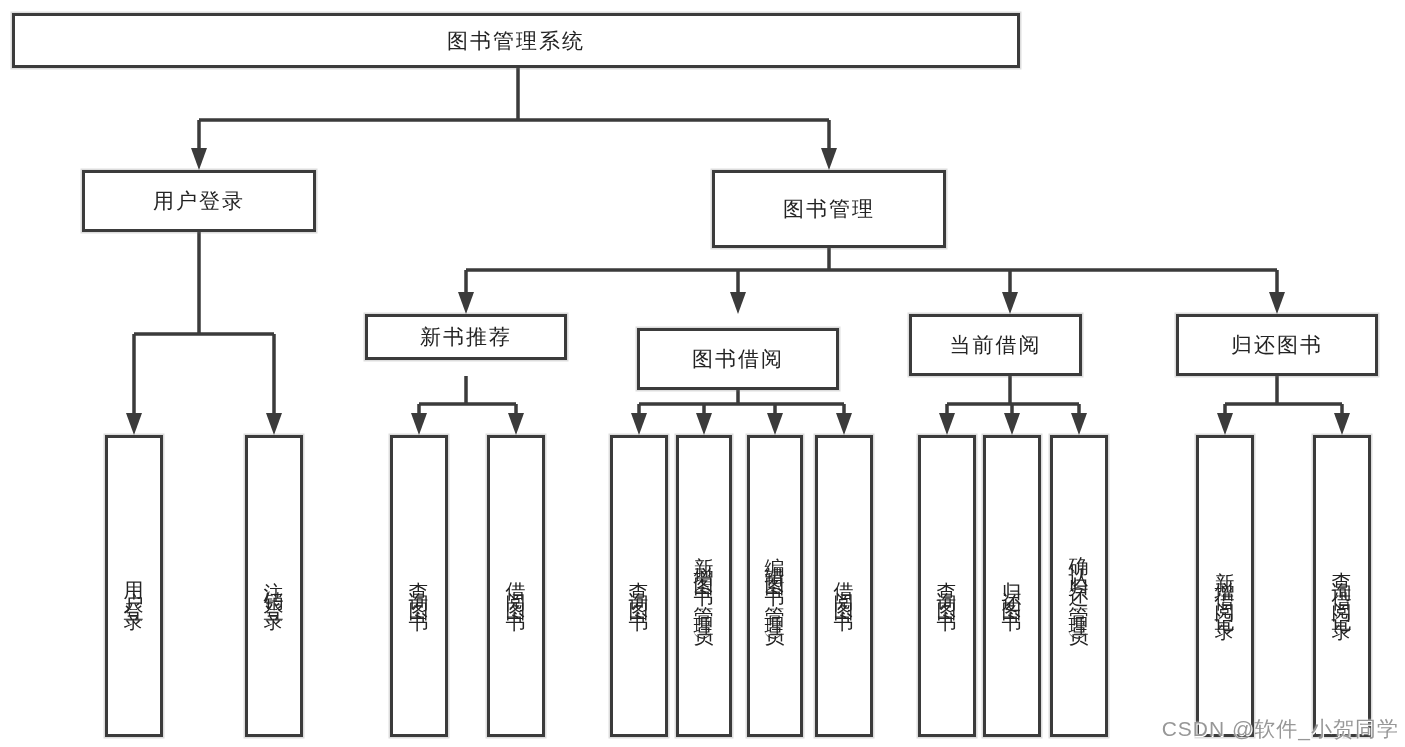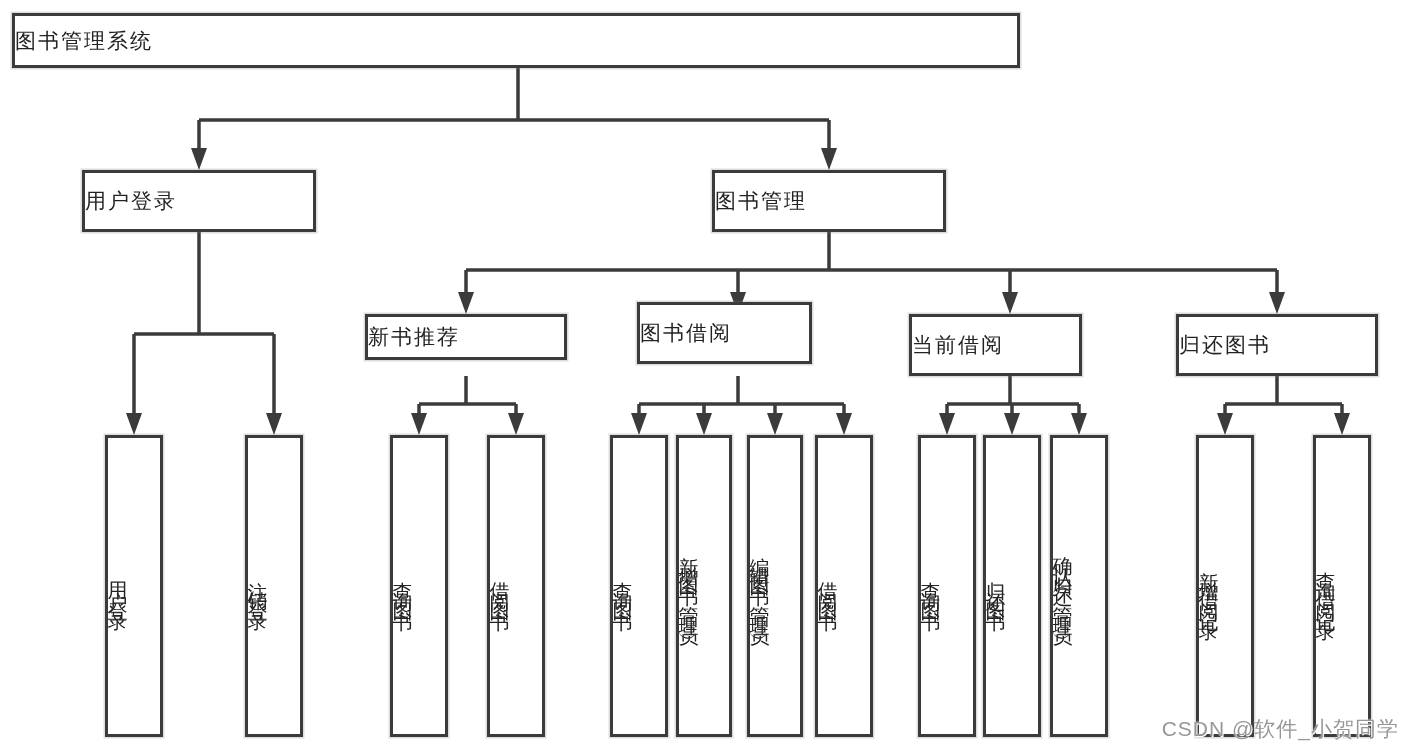--- a/index.html
+++ b/index.html
@@ -17,21 +17,21 @@
     overflow:hidden;
   }
   .wires{position:absolute;left:0;top:0;}
   .wires path{stroke:var(--line);stroke-width:3.5;fill:none;}
   .wires polygon{fill:var(--line);stroke:none;}
   .node{
     position:absolute;
     box-sizing:border-box;
     border:3px solid var(--line);
     background:#fff;
-    display:flex;align-items:center;justify-content:flex-start;
+    display:flex;align-items:center;justify-content:center;
     color:var(--text);
     box-shadow:0 0 0 1.5px rgba(120,120,120,.25);
   }
   .node.h span{
     font-size:21px;
     letter-spacing:2px;
     white-space:nowrap;
   }
   .node.v span{
     writing-mode:vertical-rl;
@@ -92,28 +92,28 @@
     <polygon points="1334,413 1350,413 1342,435"></polygon>
   </svg>
 
   <div class="node h" style="left:12px;top:13px;width:1008px;height:55px">
     <span>图书管理系统</span>
   </div>
 
   <div class="node h" style="left:82px;top:170px;width:234px;height:62px">
     <span>用户登录</span>
   </div>
-  <div class="node h" style="left:712px;top:170px;width:234px;height:62px">
+  <div class="node h" style="left:712px;top:170px;width:234px;height:78px">
     <span>图书管理</span>
   </div>
 
   <div class="node h" style="left:365px;top:314px;width:202px;height:46px">
     <span>新书推荐</span>
   </div>
-  <div class="node h" style="left:637px;top:302px;width:175px;height:62px">
+  <div class="node h" style="left:637px;top:328px;width:202px;height:62px">
     <span>图书借阅</span>
   </div>
   <div class="node h" style="left:909px;top:314px;width:173px;height:62px">
     <span>当前借阅</span>
   </div>
   <div class="node h" style="left:1176px;top:314px;width:202px;height:62px">
     <span>归还图书</span>
   </div>
 
   <div class="node v" style="left:105px;top:435px;width:58px;height:302px">

